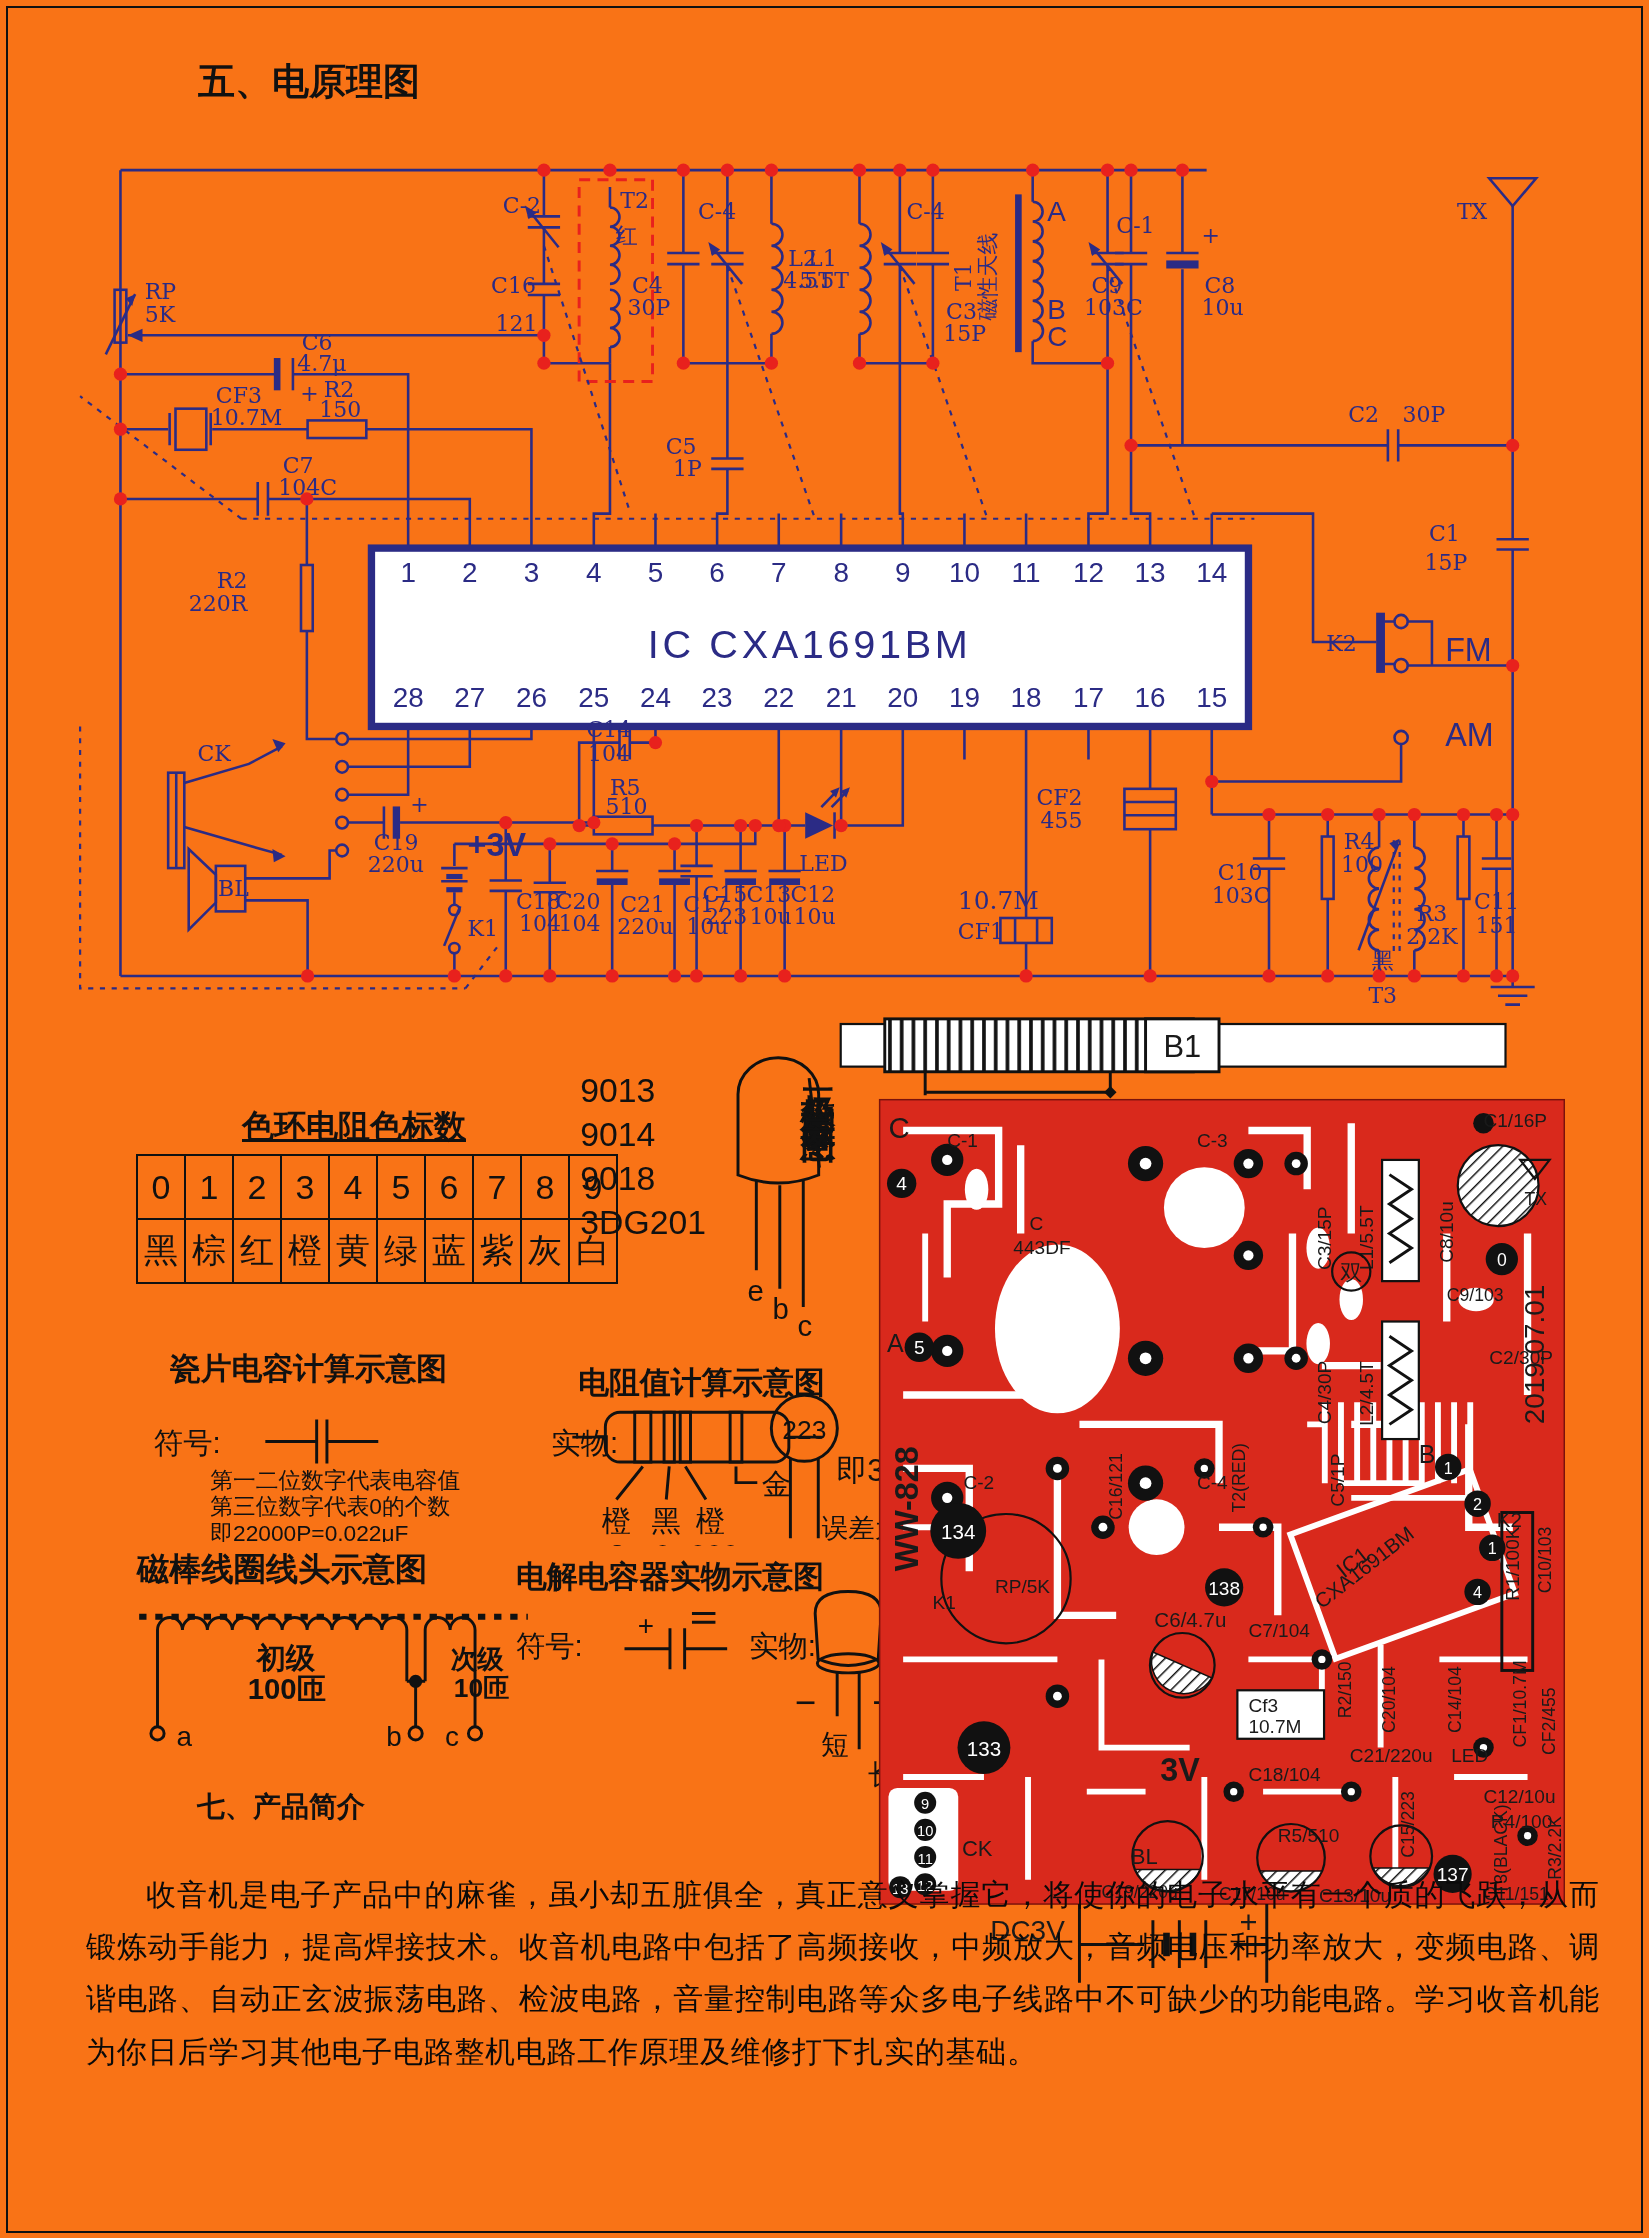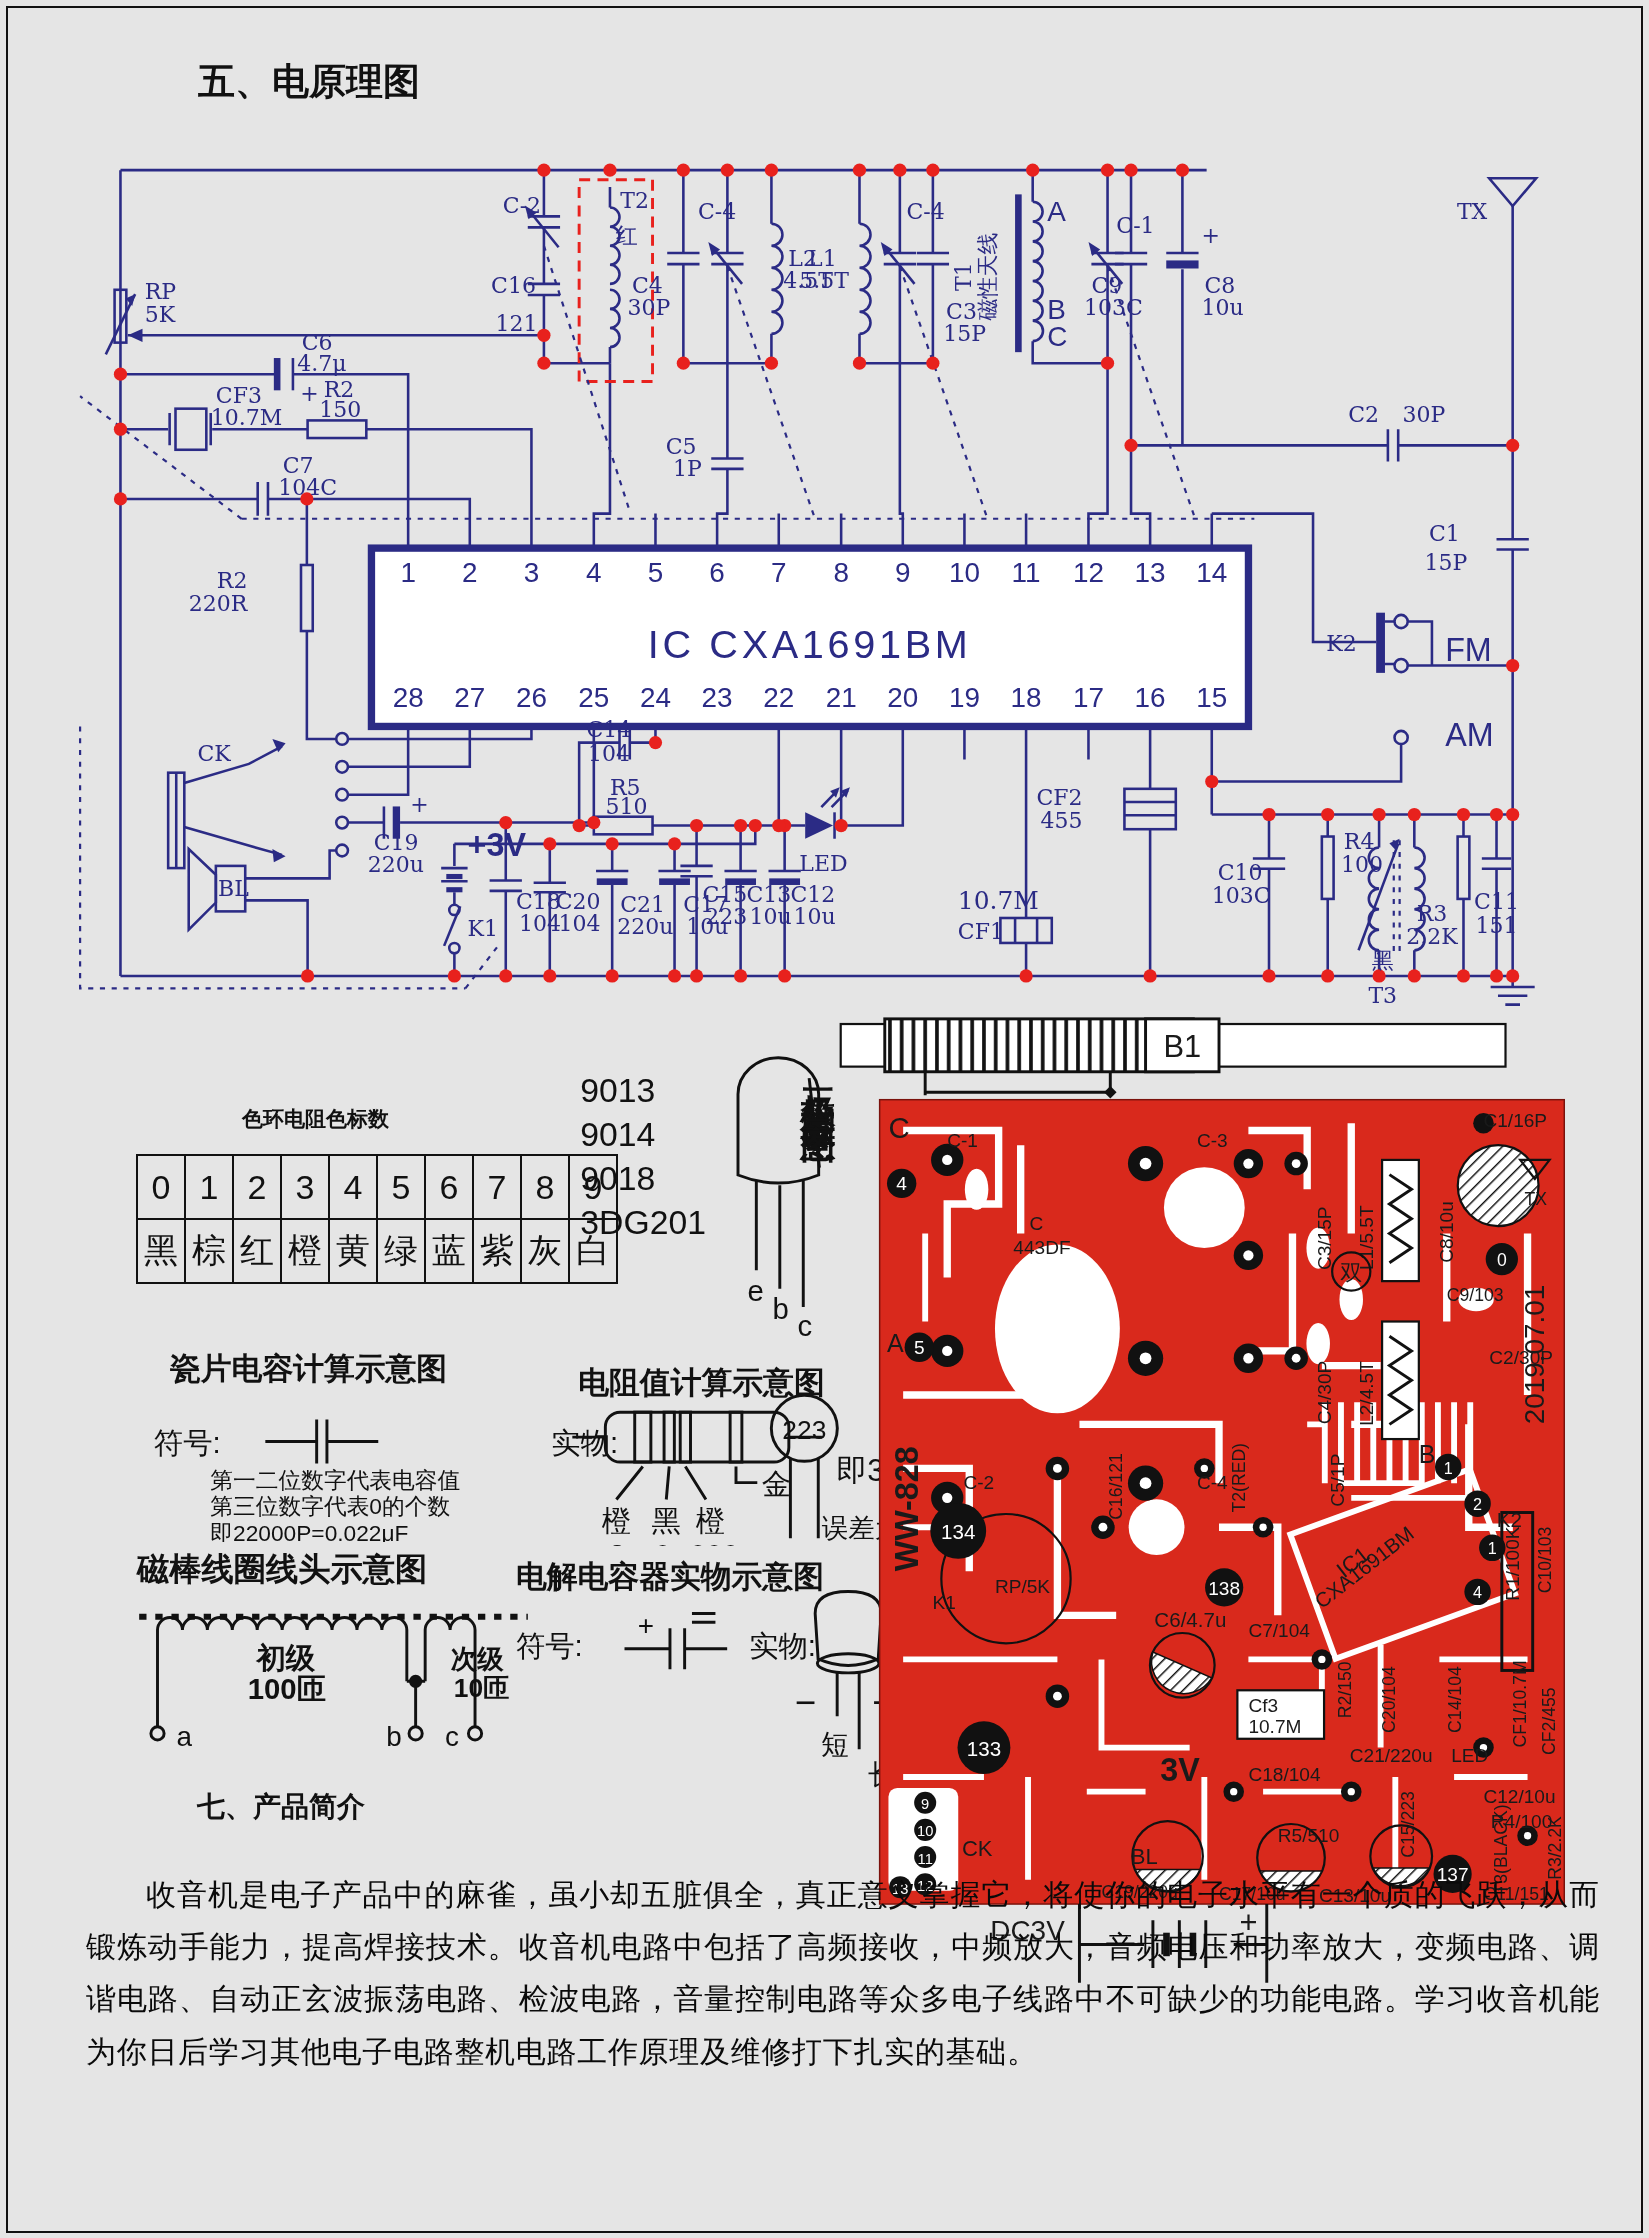--- a/index.html
+++ b/index.html
@@ -1,16 +1,16 @@
 <!DOCTYPE html>
 <html style="font-size:11.7px"><head>
 <meta charset="utf-8">
 <style>
   html,body{margin:0;padding:0;background:#888;}
-  #page{position:relative;width:1649px;height:2239px;background:#e5e5e5;overflow:hidden;
+  #page{position:relative;width:1649px;height:2239px;background:#f97316;overflow:hidden;
         font-family:"Liberation Sans",sans-serif;color:#111;}
   .frame{position:absolute;left:5.9px;top:5.9px;right:5.9px;bottom:5.9px;border:2.2px solid #111;}
   .abs{position:absolute;}
   h1.sec{font-family:"Liberation Serif","DejaVu Serif",serif;font-weight:bold;margin:0;}
   
   .wire{stroke:#2b2b85;stroke-width:3.5;fill:none;}
   .fillw{fill:#2b2b85;}
   .dot{fill:#e8211d;}
   text.sl{font-family:"DejaVu Serif","Liberation Serif",serif;font-size:30px;fill:#2b2b85;}
   text.sn{font-family:"Liberation Sans",sans-serif;font-size:38px;fill:#2b2b85;}
@@ -380,21 +380,21 @@
       <text class="sn" x="1057" y="768" text-anchor="middle">21</text>
       <text class="sn" x="1141" y="768" text-anchor="middle">20</text>
       <text class="sn" x="1225" y="768" text-anchor="middle">19</text>
       <text class="sn" x="1309" y="768" text-anchor="middle">18</text>
       <text class="sn" x="1394" y="768" text-anchor="middle">17</text>
       <text class="sn" x="1478" y="768" text-anchor="middle">16</text>
       <text class="sn" x="1562" y="768" text-anchor="middle">15</text>
     </g>
   </svg>
 
-  <div class="abs" style="left:242px;top:1105px;font-size:21px;font-weight:bold;font-family:'Liberation Serif',serif;">色环电阻色标数</div>
+  <div class="abs" style="left:242px;top:1105px;font-size:32px;font-weight:bold;font-family:'Liberation Serif',serif;text-decoration:underline;">色环电阻色标数</div>
 
   <table class="ctable abs" style="left:136px;top:1154px;">
     <tbody>
         <tr>
       <td>0</td>
           <td>1</td>
           <td>2</td>
           <td>3</td>
           <td>4</td>
           <td>5</td>

